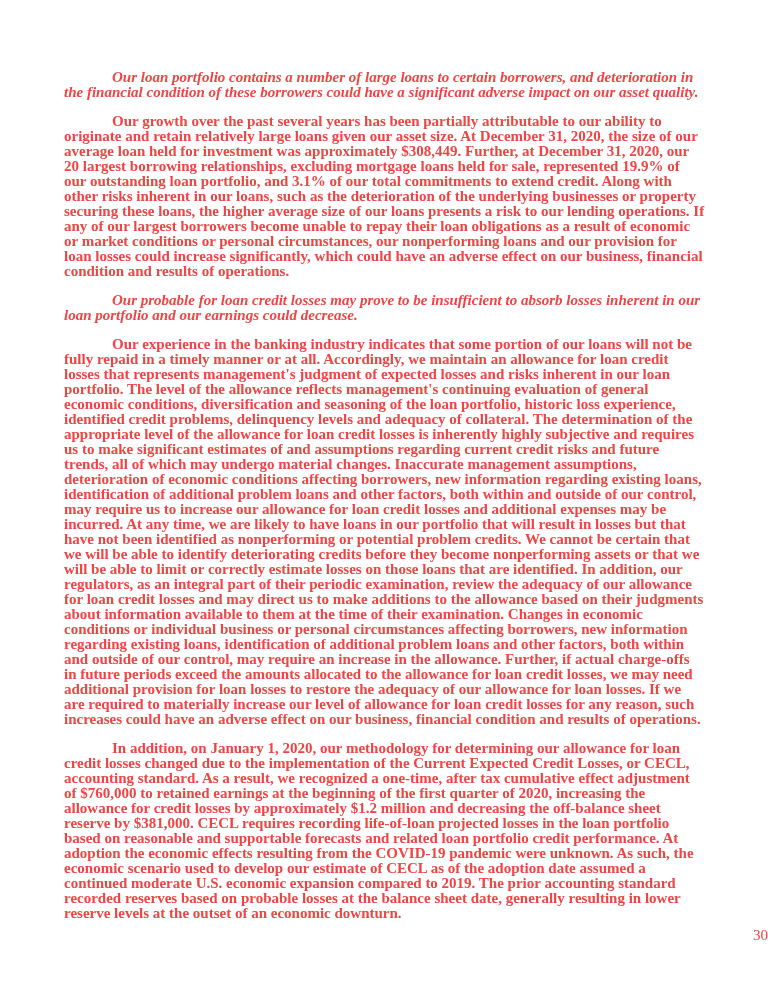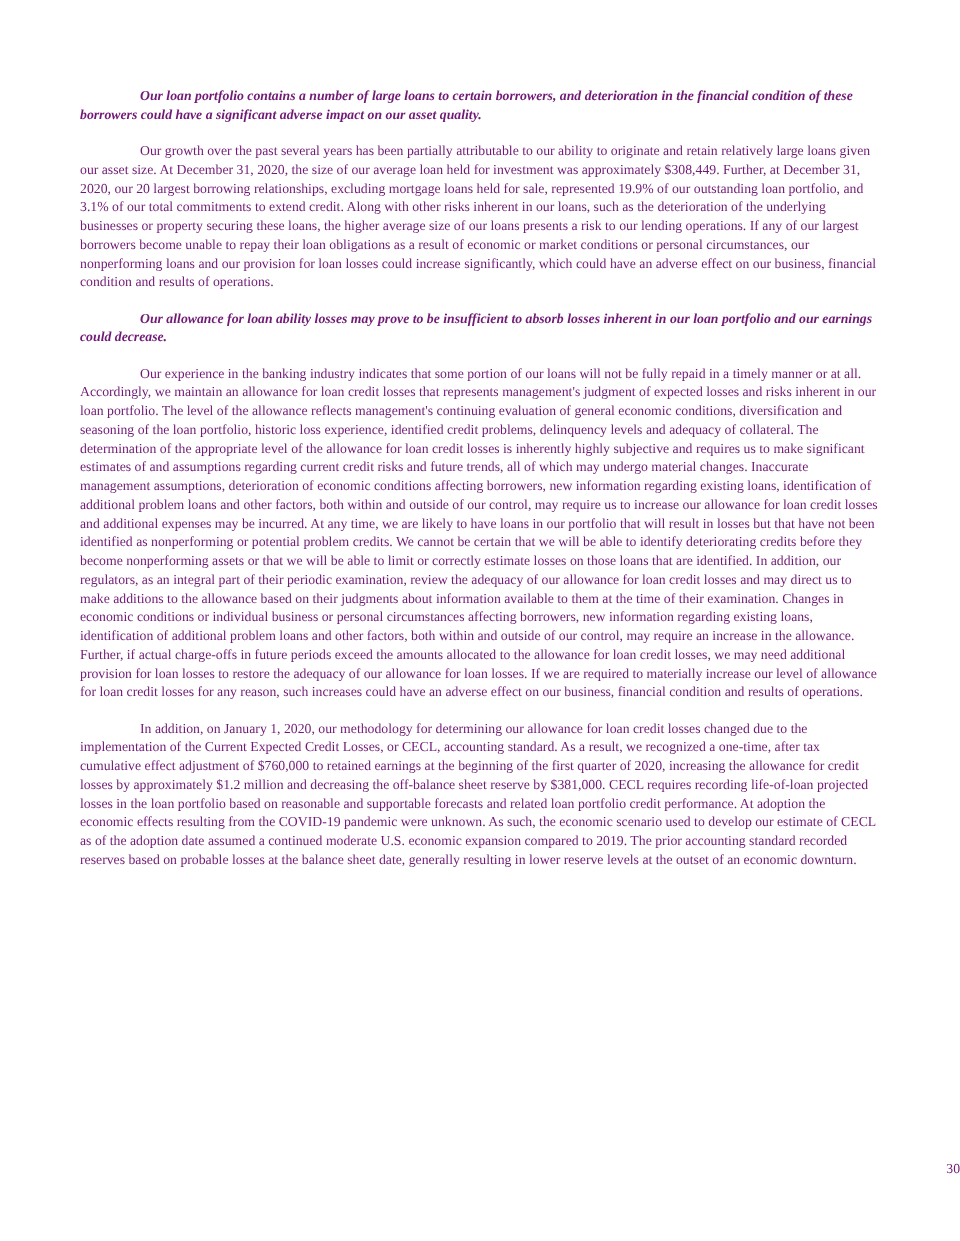--- a/index.html
+++ b/index.html
@@ -5,55 +5,56 @@
   html, body {
     margin: 0;
     padding: 0;
     background: #ffffff;
   }
   .page {
     position: relative;
     width: 768px;
     height: 993px;
     background: #ffffff;
-    color: #701a75;
+    color: #ef4444;
     font-family: "Liberation Serif", "DejaVu Serif", serif;
-    font-size: 11px;
+    font-size: 15px;
     line-height: 15px;
     overflow: hidden;
     box-sizing: border-box;
   }
   .content {
     position: absolute;
     top: 70px;
     left: 64px;
     width: 641px;
   }
   .block {
     margin: 0 0 14px 0;
     text-indent: 48px;
     text-align: left;
+    font-weight: bold;
   }
   .heading {
     font-weight: bold;
     font-style: italic;
   }
   .page-number {
     position: absolute;
     top: 928px;
     left: 0;
     width: 100%;
     text-align: right;
   }
 </style>
 </head>
 <body>
 
 <div class="page">
   <div class="content">
     <p class="block heading">Our loan portfolio contains a number of large loans to certain borrowers, and deterioration in the financial condition of these borrowers could have a significant adverse impact on our asset quality.</p>
     <p class="block">Our growth over the past several years has been partially attributable to our ability to originate and retain relatively large loans given our asset size. At December 31, 2020, the size of our average loan held for investment was approximately $308,449. Further, at December 31, 2020, our 20 largest borrowing relationships, excluding mortgage loans held for sale, represented 19.9% of our outstanding loan portfolio, and 3.1% of our total commitments to extend credit. Along with other risks inherent in our loans, such as the deterioration of the underlying businesses or property securing these loans, the higher average size of our loans presents a risk to our lending operations. If any of our largest borrowers become unable to repay their loan obligations as a result of economic or market conditions or personal circumstances, our nonperforming loans and our provision for loan losses could increase significantly, which could have an adverse effect on our business, financial condition and results of operations.</p>
-    <p class="block heading">Our allowance for loan ability losses may prove to be insufficient to absorb losses inherent in our loan portfolio and our earnings could decrease.</p>
+    <p class="block heading">Our probable for loan credit losses may prove to be insufficient to absorb losses inherent in our loan portfolio and our earnings could decrease.</p>
     <p class="block">Our experience in the banking industry indicates that some portion of our loans will not be fully repaid in a timely manner or at all. Accordingly, we maintain an allowance for loan credit losses that represents management's judgment of expected losses and risks inherent in our loan portfolio. The level of the allowance reflects management's continuing evaluation of general economic conditions, diversification and seasoning of the loan portfolio, historic loss experience, identified credit problems, delinquency levels and adequacy of collateral. The determination of the appropriate level of the allowance for loan credit losses is inherently highly subjective and requires us to make significant estimates of and assumptions regarding current credit risks and future trends, all of which may undergo material changes. Inaccurate management assumptions, deterioration of economic conditions affecting borrowers, new information regarding existing loans, identification of additional problem loans and other factors, both within and outside of our control, may require us to increase our allowance for loan credit losses and additional expenses may be incurred. At any time, we are likely to have loans in our portfolio that will result in losses but that have not been identified as nonperforming or potential problem credits. We cannot be certain that we will be able to identify deteriorating credits before they become nonperforming assets or that we will be able to limit or correctly estimate losses on those loans that are identified. In addition, our regulators, as an integral part of their periodic examination, review the adequacy of our allowance for loan credit losses and may direct us to make additions to the allowance based on their judgments about information available to them at the time of their examination. Changes in economic conditions or individual business or personal circumstances affecting borrowers, new information regarding existing loans, identification of additional problem loans and other factors, both within and outside of our control, may require an increase in the allowance. Further, if actual charge-offs in future periods exceed the amounts allocated to the allowance for loan credit losses, we may need additional provision for loan losses to restore the adequacy of our allowance for loan losses. If we are required to materially increase our level of allowance for loan credit losses for any reason, such increases could have an adverse effect on our business, financial condition and results of operations.</p>
     <p class="block">In addition, on January 1, 2020, our methodology for determining our allowance for loan credit losses changed due to the implementation of the Current Expected Credit Losses, or CECL, accounting standard. As a result, we recognized a one-time, after tax cumulative effect adjustment of $760,000 to retained earnings at the beginning of the first quarter of 2020, increasing the allowance for credit losses by approximately $1.2 million and decreasing the off-balance sheet reserve by $381,000. CECL requires recording life-of-loan projected losses in the loan portfolio based on reasonable and supportable forecasts and related loan portfolio credit performance. At adoption the economic effects resulting from the COVID-19 pandemic were unknown. As such, the economic scenario used to develop our estimate of CECL as of the adoption date assumed a continued moderate U.S. economic expansion compared to 2019. The prior accounting standard recorded reserves based on probable losses at the balance sheet date, generally resulting in lower reserve levels at the outset of an economic downturn.</p>
   </div>
   <div class="page-number">30</div>
 </div>
 
 </body></html>

